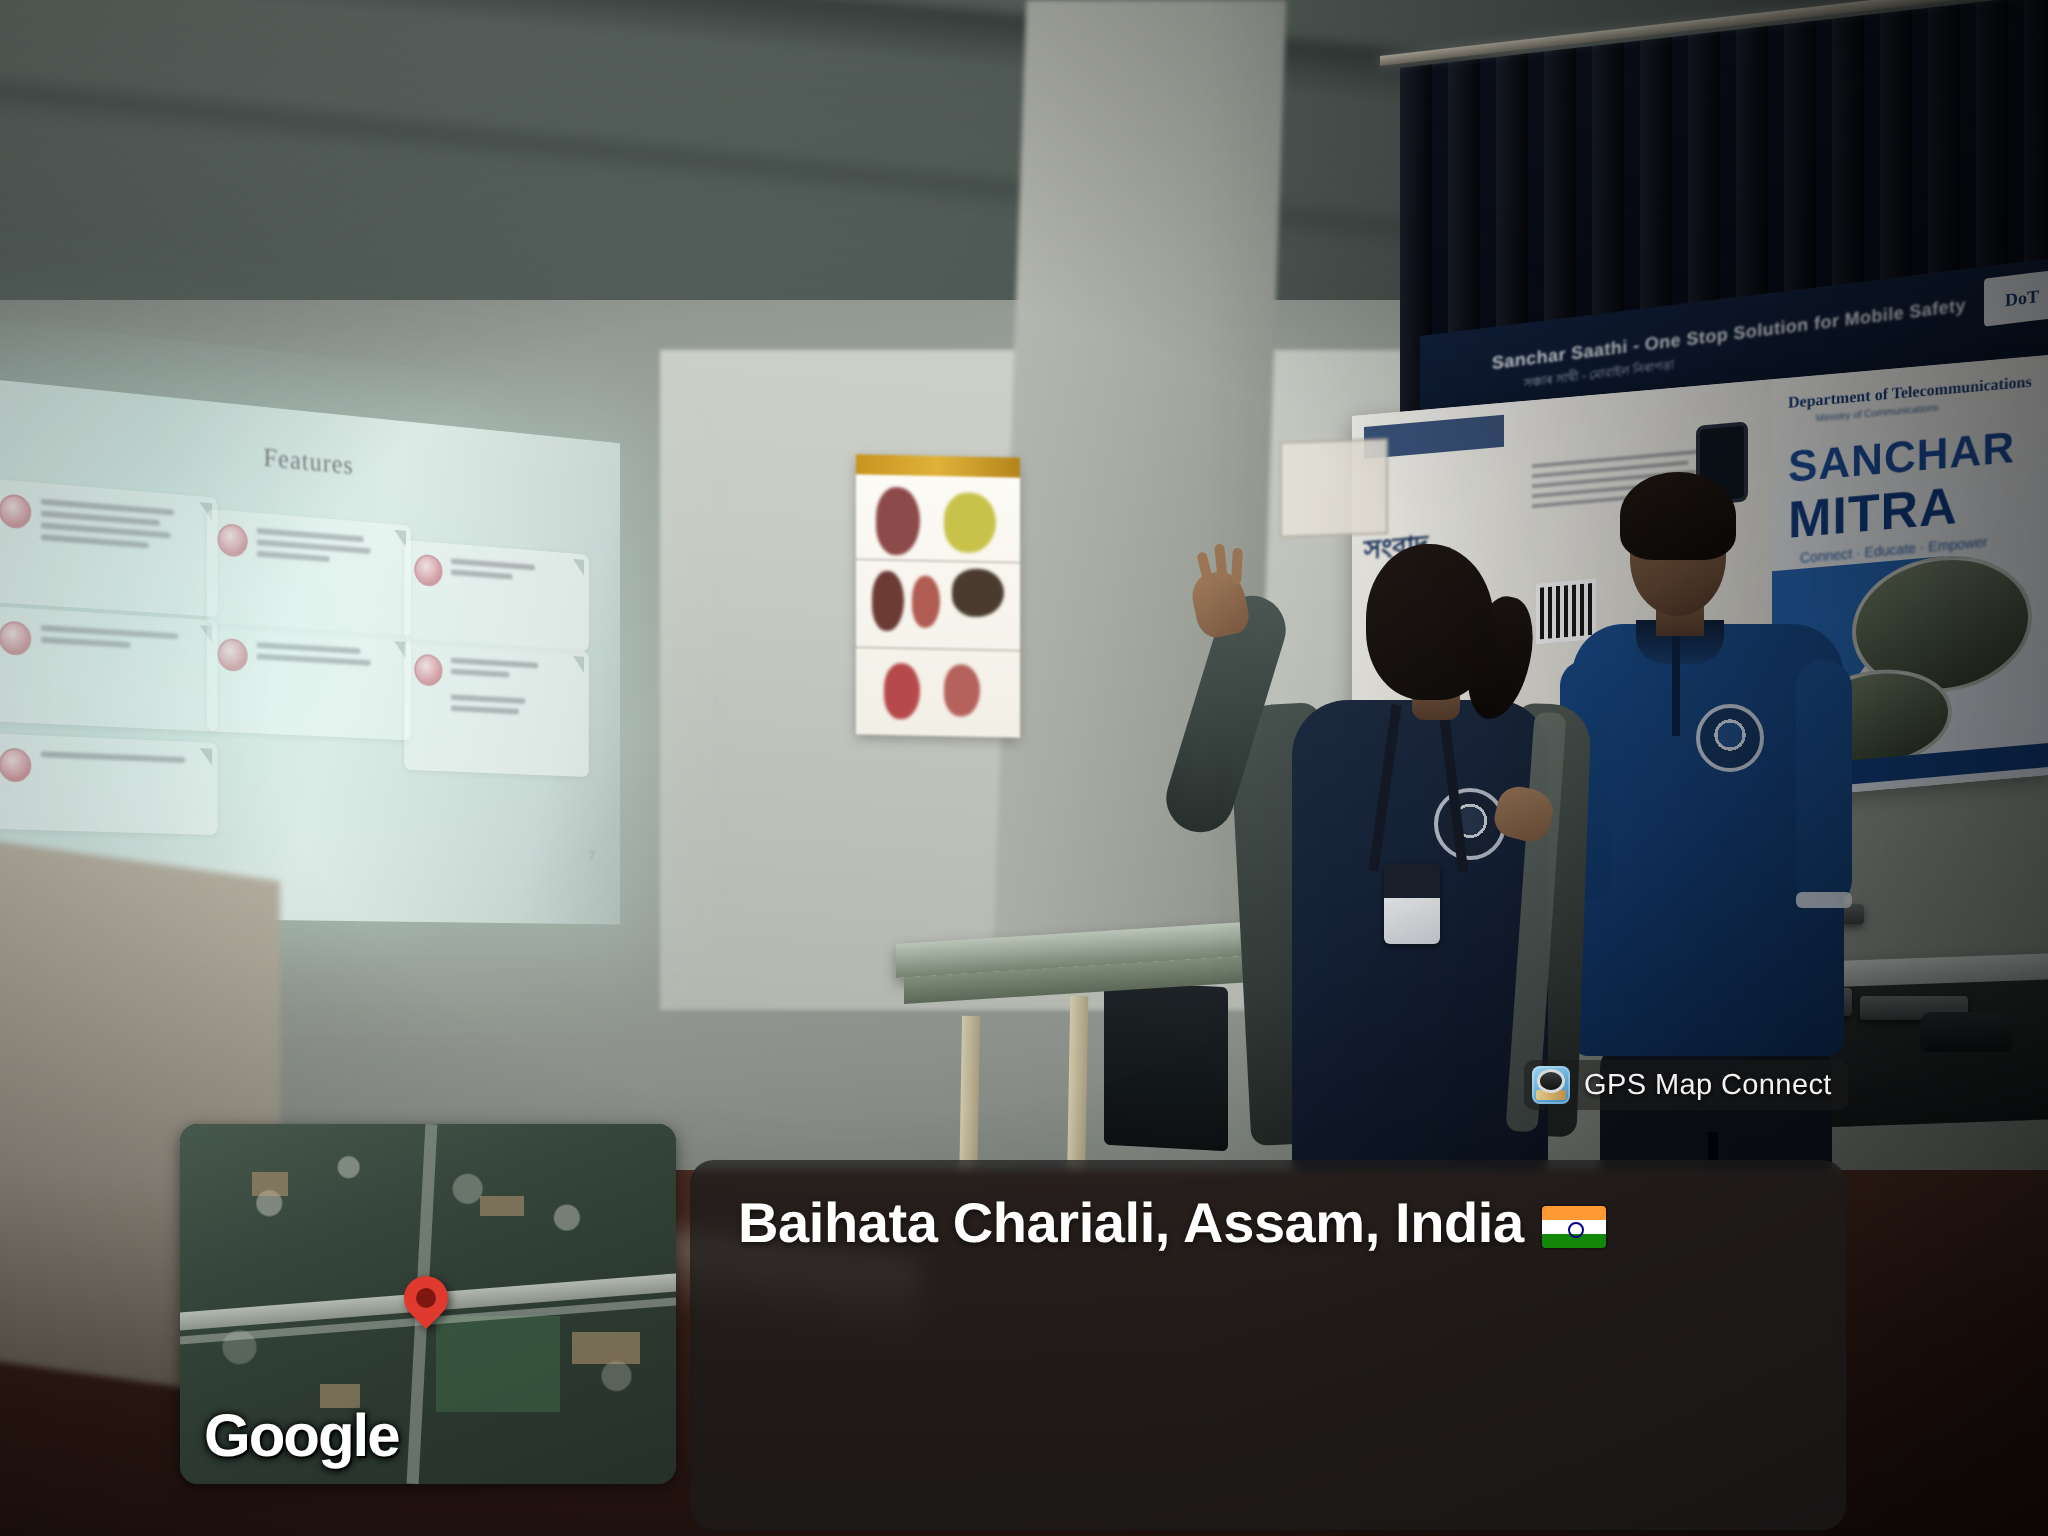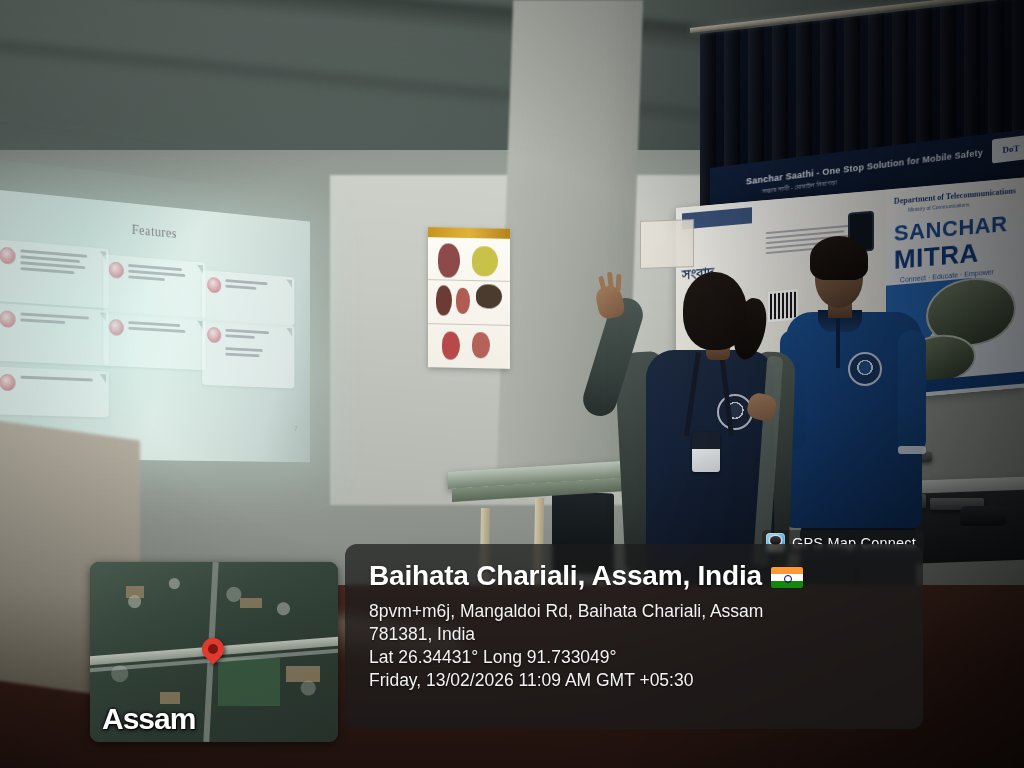--- a/index.html
+++ b/index.html
@@ -469,21 +469,21 @@
   .gps-badge .app-ico:before{
     content:"";position:absolute;left:2px;bottom:2px;width:15px;height:5px;
     background:linear-gradient(90deg,#e3c98a,#b98f4a);border-radius:1px;
   }
   .gps-badge .lbl{
     color:#f2f2f2;font-size:14.5px;letter-spacing:.2px;
     text-shadow:0 1px 2px rgba(0,0,0,.8);white-space:nowrap;
   }
 
   .gps-panel{
-    position:absolute;left:345px;top:544px;width:578px;height:185px;
+    position:absolute;left:345px;top:580px;width:578px;height:185px;
     background:rgba(28,28,28,.72);
     border-radius:12px;
     backdrop-filter:blur(2px);
   }
   .gps-place{
     position:absolute;left:24px;top:16px;
     color:#ffffff;font-size:28px;font-weight:bold;letter-spacing:-.2px;
     white-space:nowrap;text-shadow:0 1px 3px rgba(0,0,0,.6);
   }
   .flag{
@@ -779,35 +779,29 @@
 
   <div class="gps-badge">
     <div class="app-ico"></div>
     <div class="lbl">GPS Map Connect</div>
   </div>
 
   <div class="gps-panel">
     <div class="gps-place">
       <span>Baihata Chariali, Assam, India</span><span class="flag"></span>
     </div>
-    <div class="gps-lines">
-      <div>8pvm+m6j, Mangaldoi Rd, Baihata Chariali, Assam</div>
-      <div>781381, India</div>
-      <div>Lat 26.34431° Long 91.733049°</div>
-      <div>Friday, 13/02/2026 11:09 AM GMT +05:30</div>
-    </div>
   </div>
 
   <div class="map-thumb">
     <div class="map-sat"></div>
     <div class="map-road-v"></div>
     <div class="map-field"></div>
     <div class="map-roof" style="left:36px;top:24px;width:18px;height:12px;"></div>
     <div class="map-roof" style="left:150px;top:36px;width:22px;height:10px;"></div>
     <div class="map-roof" style="left:196px;top:104px;width:34px;height:16px;"></div>
     <div class="map-roof" style="left:70px;top:130px;width:20px;height:12px;"></div>
     <div class="map-road"></div>
     <div class="map-road2"></div>
     <div class="map-pin"></div>
-    <div class="google-wm">Assam</div>
+    <div class="google-wm">Google</div>
   </div>
 
 </div>
 
 </body></html>

